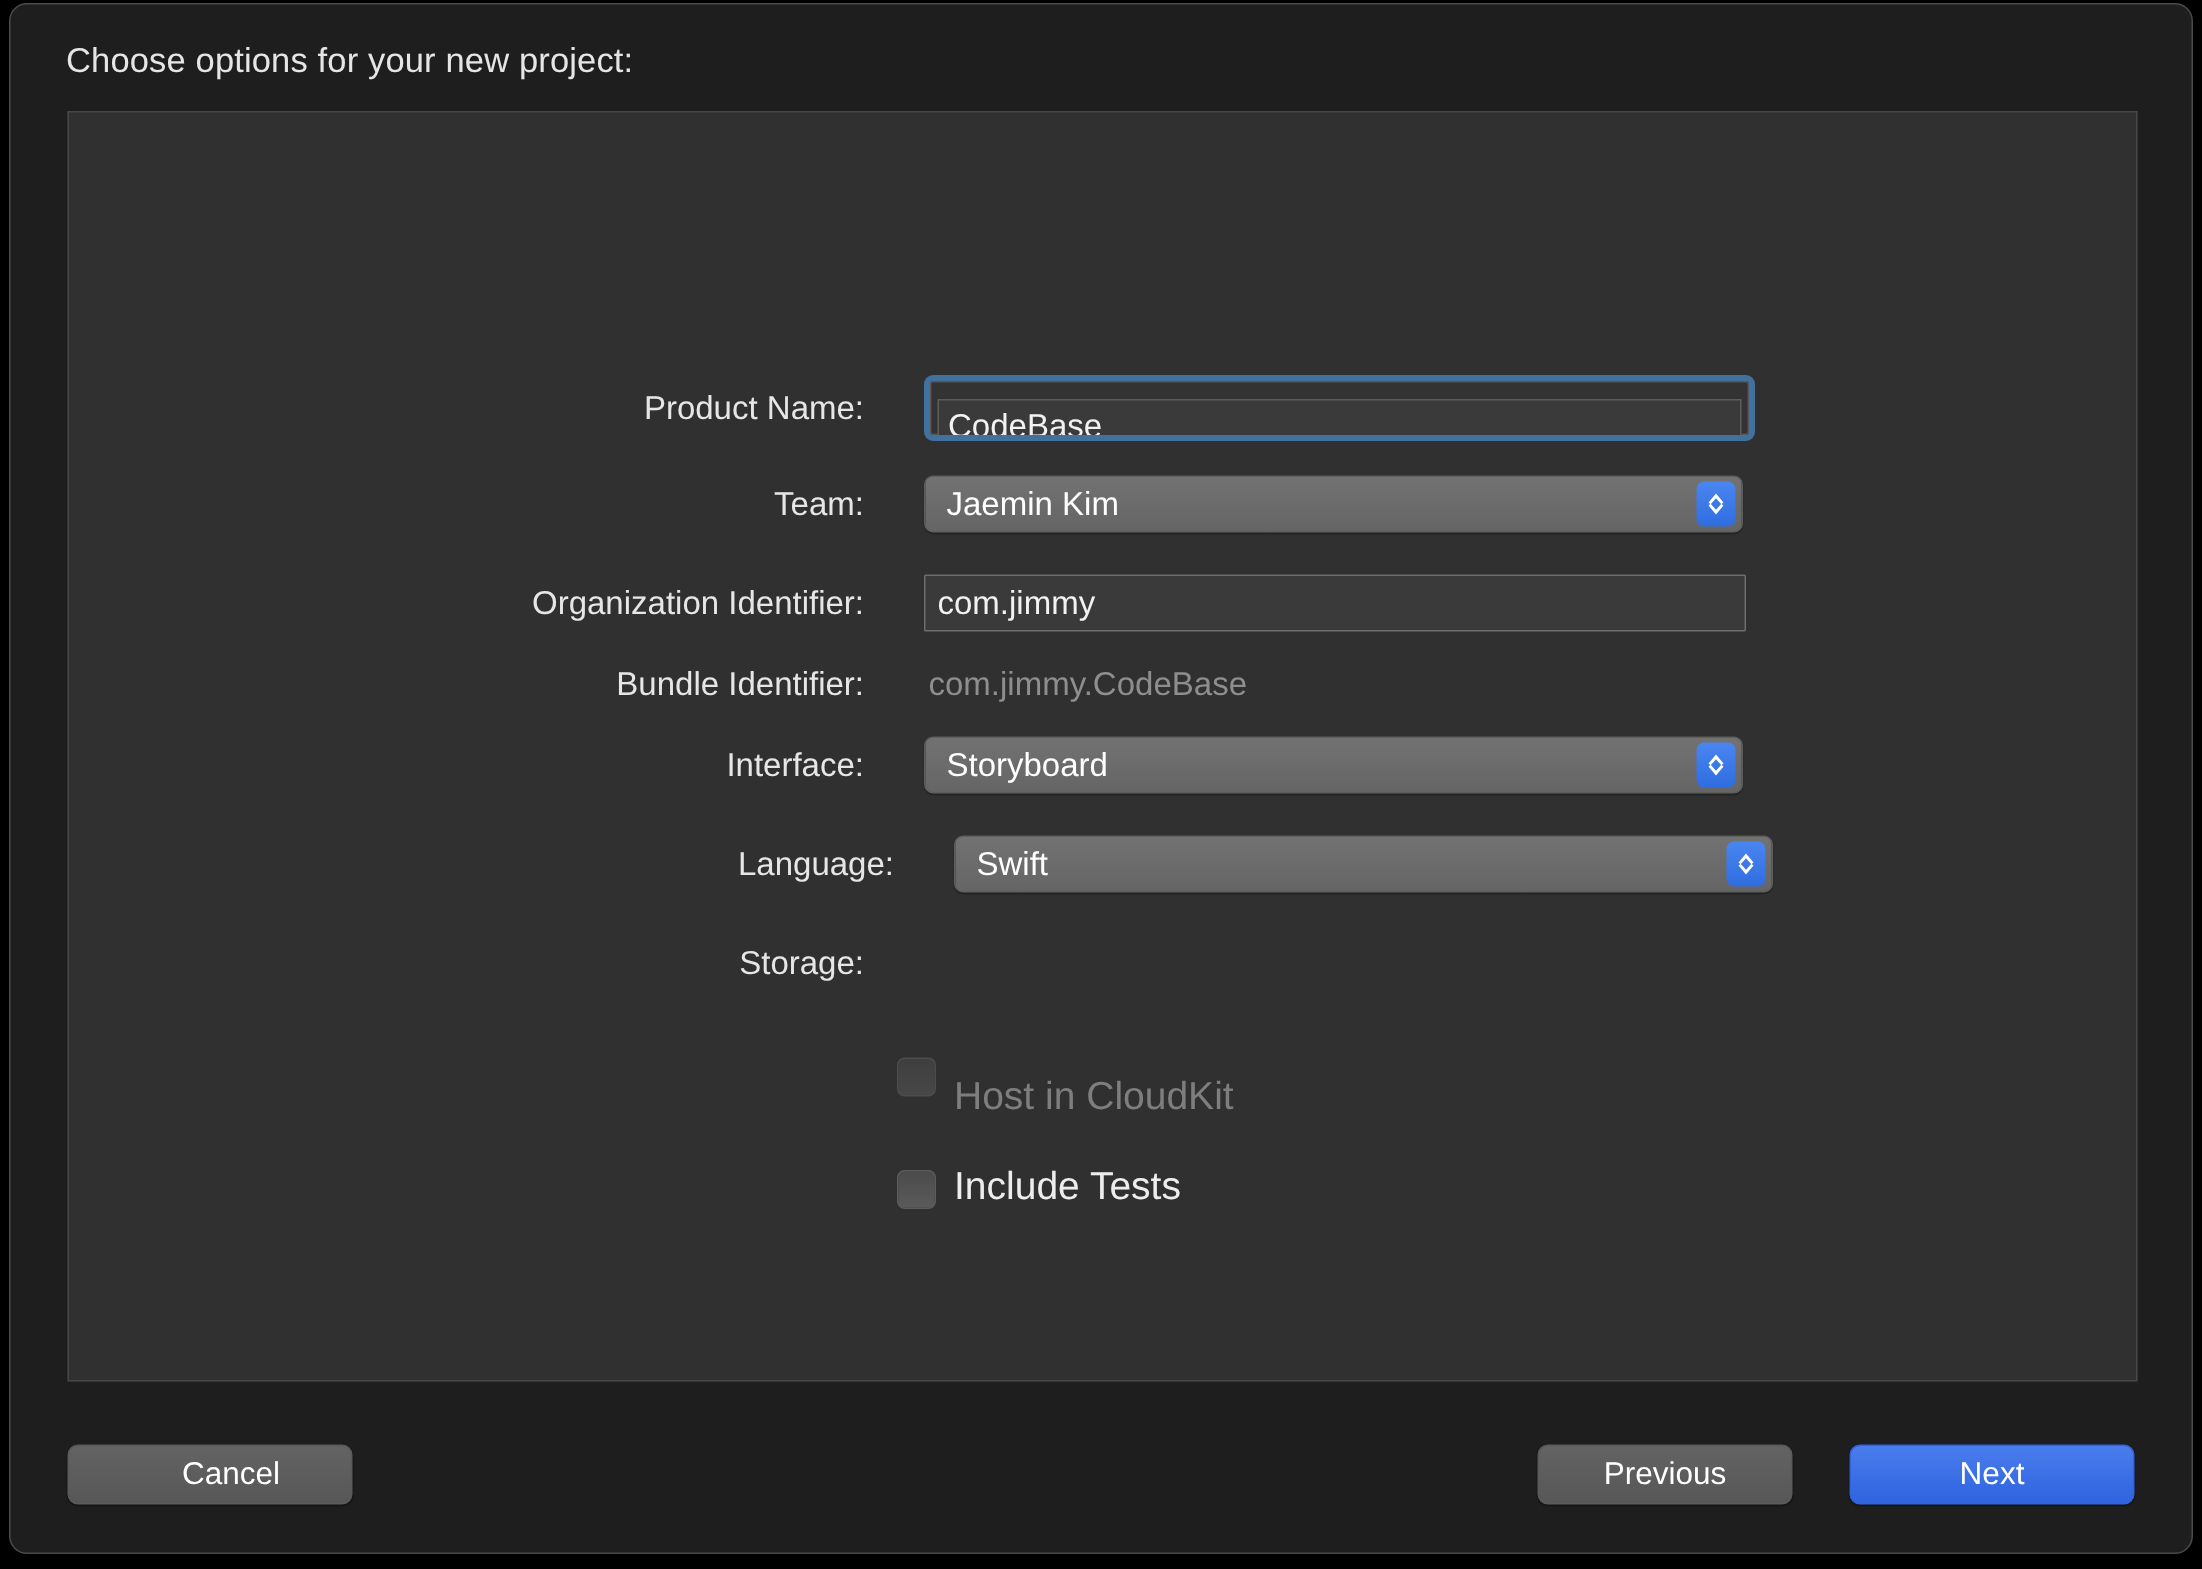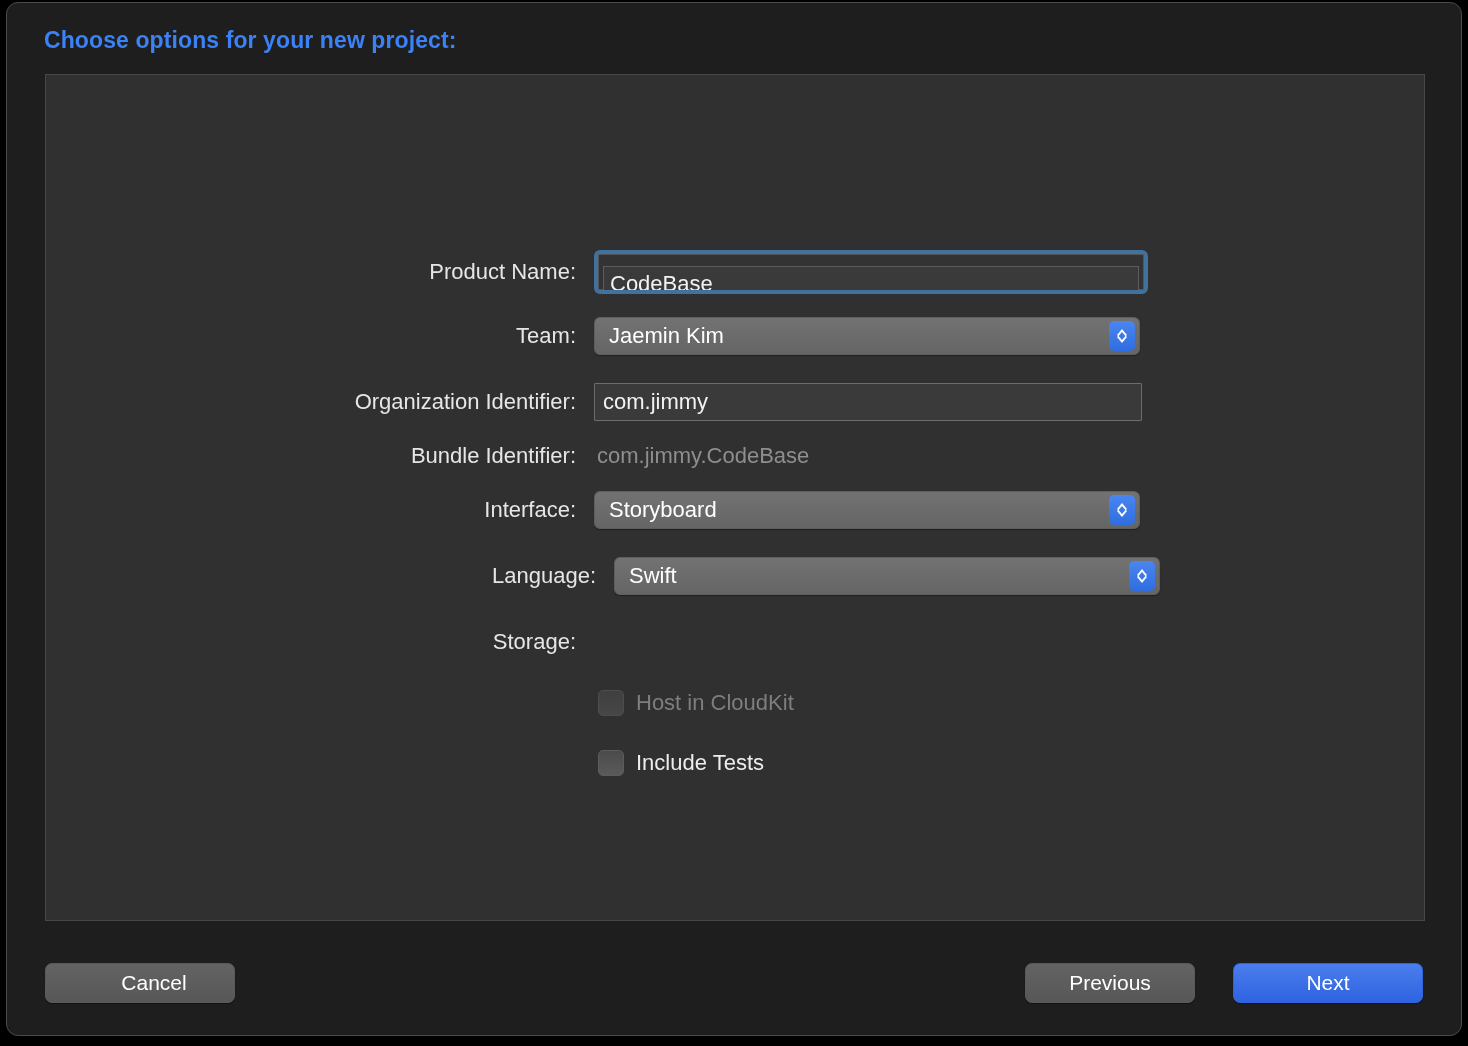--- a/index.html
+++ b/index.html
@@ -27,24 +27,23 @@
     border: 1px solid #4a4a4a;
     box-sizing: border-box;
     overflow: hidden;
   }
 
   .sheet-title {
     position: absolute;
     left: 37px;
     top: 24px;
     font-size: 23px;
-    color: #3b82f6;
+    color: #e5e5e5;
     letter-spacing: 0.1px;
     white-space: nowrap;
-    font-weight: bold;
   }
 
   
   .panel {
     position: absolute;
     left: 38px;
     top: 71px;
     width: 1380px;
     height: 847px;
     background: #303030;
@@ -60,20 +59,21 @@
     width: 100%;
   }
 
   .row {
     position: absolute;
     left: 0;
     width: 100%;
     height: 44px;
     display: flex;
     align-items: center;
+    gap: 22px;
   }
 
   .row-label {
     width: 548px;
     text-align: right;
     padding-right: 18px;
     box-sizing: border-box;
     font-size: 22px;
     color: #e6e6e6;
     white-space: nowrap;
@@ -179,23 +179,24 @@
     background: linear-gradient(to bottom, #4b4b4b, #5a5a5a);
     border: 1px solid #5c5c5c;
     box-sizing: border-box;
     flex: 0 0 auto;
   }
   .checkbox.disabled {
     background: linear-gradient(to bottom, #3f3f3f, #474747);
     border-color: #4d4d4d;
   }
   .check-label {
-    font-size: 22px;
+    font-size: 26px;
     color: #ededed;
     white-space: nowrap;
+    margin-top: 25px;
   }
   .check-label.disabled { color: #7e7e7e; }
 
   
   .btn {
     position: absolute;
     height: 40px;
     border-radius: 7px;
     display: flex;
     align-items: center;

